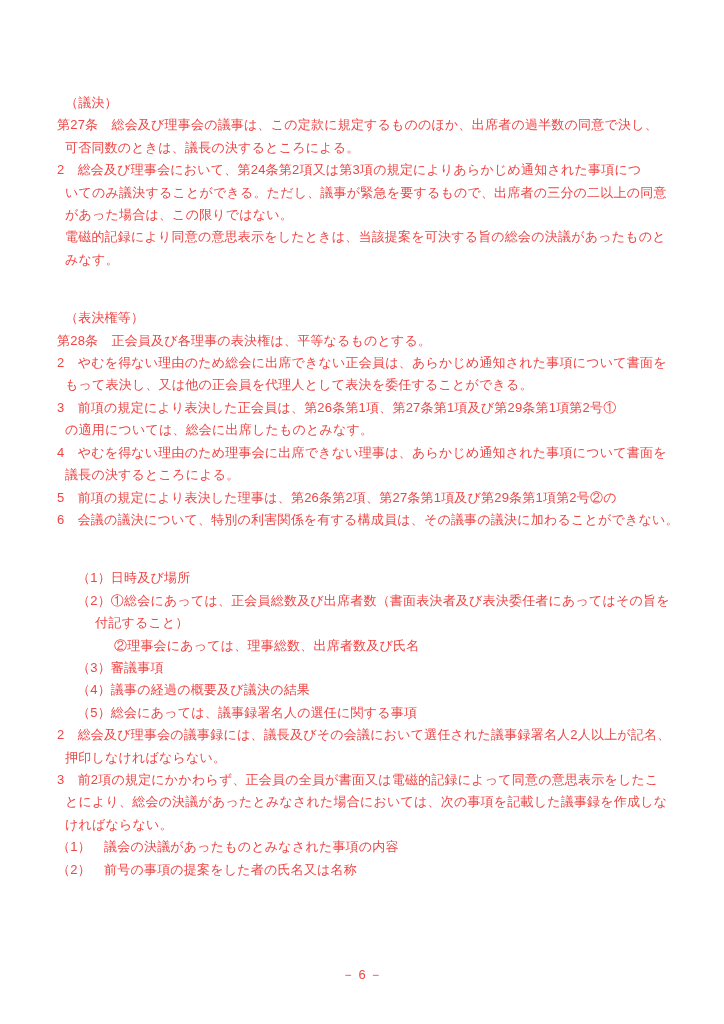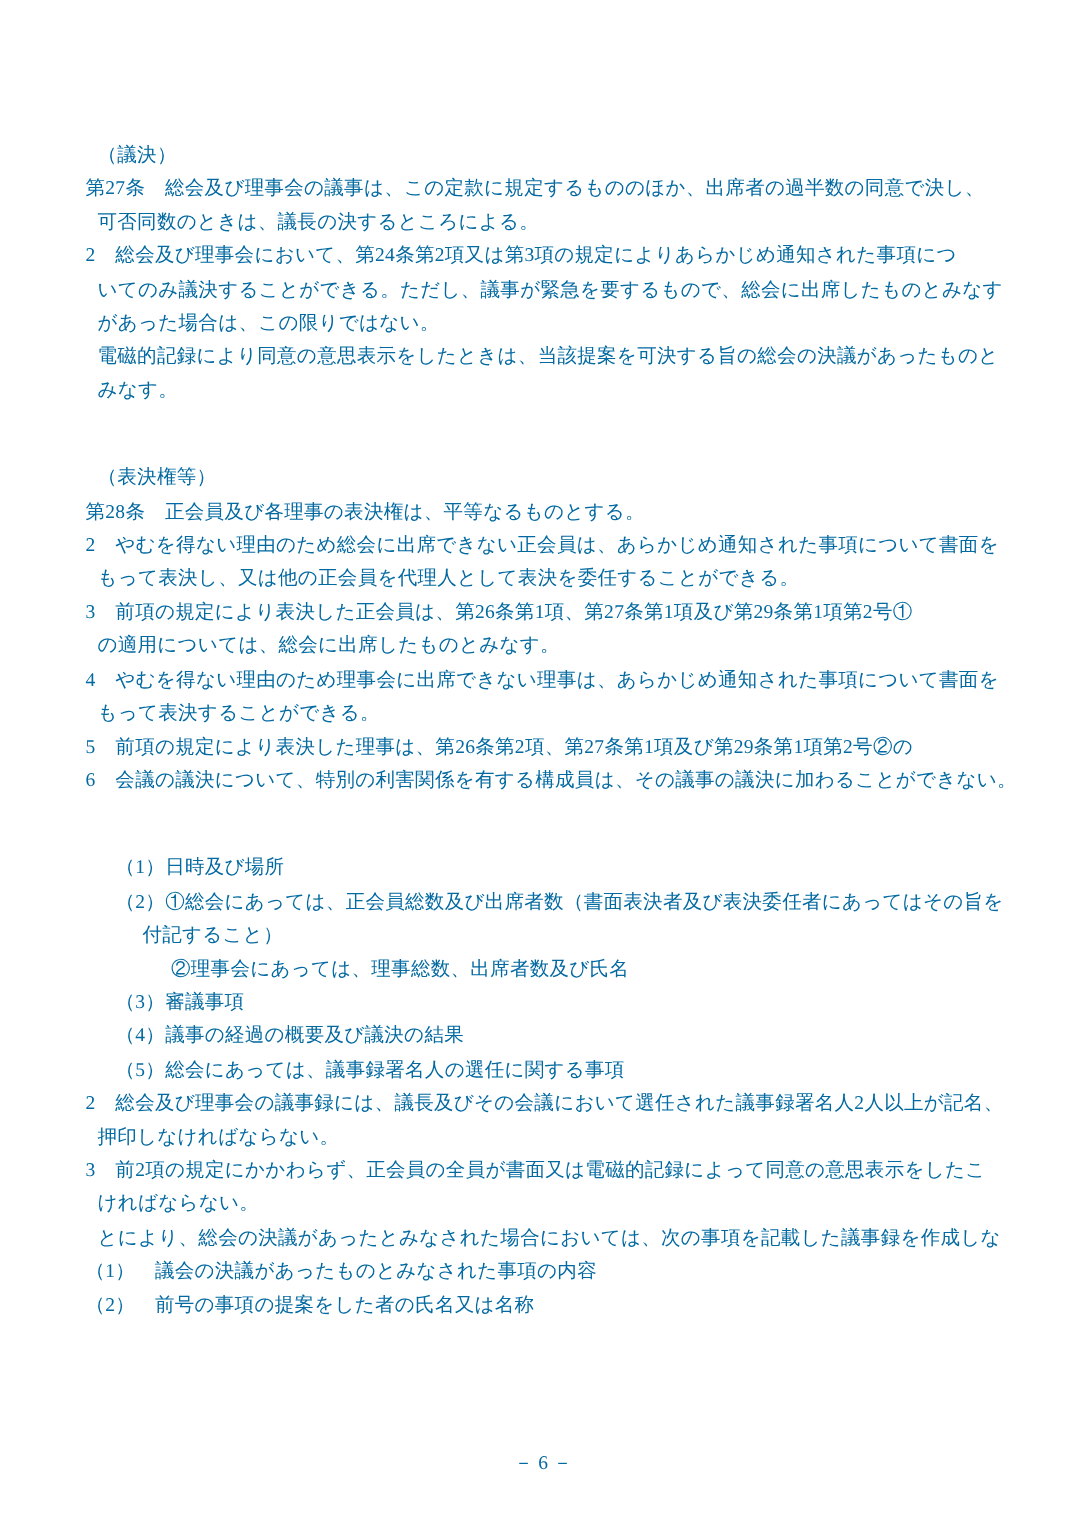--- a/index.html
+++ b/index.html
@@ -2,22 +2,22 @@
 <html lang="ja"><head>
 <meta charset="utf-8">
 <style>
   html, body { margin: 0; padding: 0; background: #e8e8e8; }
   .page {
     position: relative;
     width: 724px;
     height: 1024px;
     margin: 0 auto;
     background: #ffffff;
-    font-family: Liberation Serif, serif;
-    color: #0369a1;
+    font-family: Liberation Sans, sans-serif;
+    color: #ef4444;
     overflow: hidden;
   }
   .content {
     position: absolute;
     left: 57px;
     top: 92px;
     width: 614px;
   }
   .section + .section { margin-top: 36px; }
   .line {
@@ -45,48 +45,48 @@
 </head>
 <body>
 
 <div class="page">
   <div class="content">
       <div class="section">
         <div class="line ind-h">（議決）</div>
         <div class="line ind-0">第27条　総会及び理事会の議事は、この定款に規定するもののほか、出席者の過半数の同意で決し、</div>
         <div class="line ind-1">可否同数のときは、議長の決するところによる。</div>
         <div class="line ind-0">2　総会及び理事会において、第24条第2項又は第3項の規定によりあらかじめ通知された事項につ</div>
-        <div class="line ind-1">いてのみ議決することができる。ただし、議事が緊急を要するもので、総会に出席したものとみなす</div>
+        <div class="line ind-1">いてのみ議決することができる。ただし、議事が緊急を要するもので、出席者の三分の二以上の同意</div>
         <div class="line ind-1">があった場合は、この限りではない。</div>
         <div class="line ind-1">電磁的記録により同意の意思表示をしたときは、当該提案を可決する旨の総会の決議があったものと</div>
         <div class="line ind-1">みなす。</div>
       </div>
       <div class="section">
         <div class="line ind-h">（表決権等）</div>
         <div class="line ind-0">第28条　正会員及び各理事の表決権は、平等なるものとする。</div>
         <div class="line ind-0">2　やむを得ない理由のため総会に出席できない正会員は、あらかじめ通知された事項について書面を</div>
         <div class="line ind-1">もって表決し、又は他の正会員を代理人として表決を委任することができる。</div>
         <div class="line ind-0">3　前項の規定により表決した正会員は、第26条第1項、第27条第1項及び第29条第1項第2号①</div>
         <div class="line ind-1">の適用については、総会に出席したものとみなす。</div>
         <div class="line ind-0">4　やむを得ない理由のため理事会に出席できない理事は、あらかじめ通知された事項について書面を</div>
-        <div class="line ind-1">もって表決することができる。</div>
+        <div class="line ind-1">議長の決するところによる。</div>
         <div class="line ind-0">5　前項の規定により表決した理事は、第26条第2項、第27条第1項及び第29条第1項第2号②の</div>
         <div class="line ind-0">6　会議の議決について、特別の利害関係を有する構成員は、その議事の議決に加わることができない。</div>
       </div>
       <div class="section">
         <div class="line ind-2">（1）日時及び場所</div>
         <div class="line ind-2">（2）①総会にあっては、正会員総数及び出席者数（書面表決者及び表決委任者にあってはその旨を</div>
         <div class="line ind-3">付記すること）</div>
         <div class="line ind-4">②理事会にあっては、理事総数、出席者数及び氏名</div>
         <div class="line ind-2">（3）審議事項</div>
         <div class="line ind-2">（4）議事の経過の概要及び議決の結果</div>
         <div class="line ind-2">（5）総会にあっては、議事録署名人の選任に関する事項</div>
         <div class="line ind-0">2　総会及び理事会の議事録には、議長及びその会議において選任された議事録署名人2人以上が記名、</div>
         <div class="line ind-1">押印しなければならない。</div>
         <div class="line ind-0">3　前2項の規定にかかわらず、正会員の全員が書面又は電磁的記録によって同意の意思表示をしたこ</div>
+        <div class="line ind-1">とにより、総会の決議があったとみなされた場合においては、次の事項を記載した議事録を作成しな</div>
         <div class="line ind-1">ければならない。</div>
-        <div class="line ind-1">とにより、総会の決議があったとみなされた場合においては、次の事項を記載した議事録を作成しな</div>
         <div class="line ind-0">（1）　議会の決議があったものとみなされた事項の内容</div>
         <div class="line ind-0">（2）　前号の事項の提案をした者の氏名又は名称</div>
       </div>
     </div>
   <div class="footer">－ 6 －</div>
 </div>
 
 </body></html>

